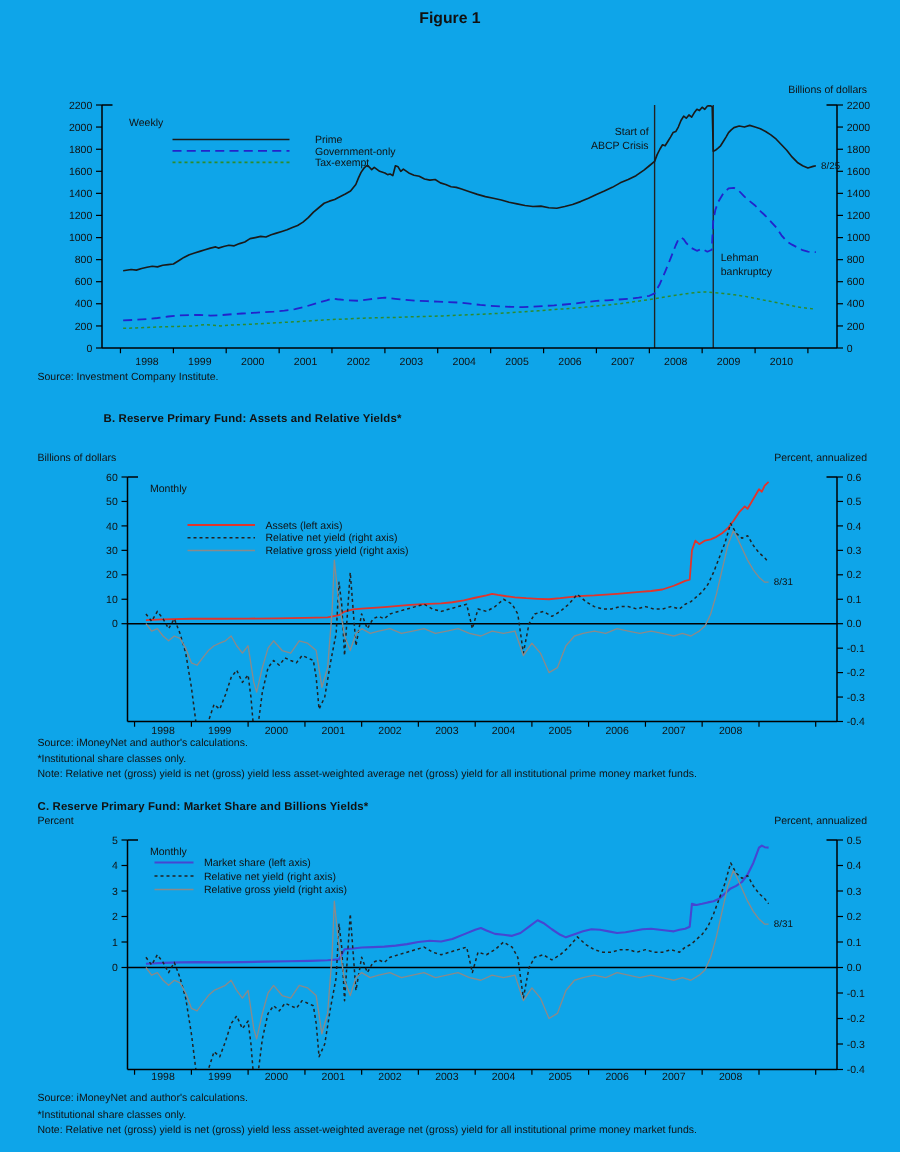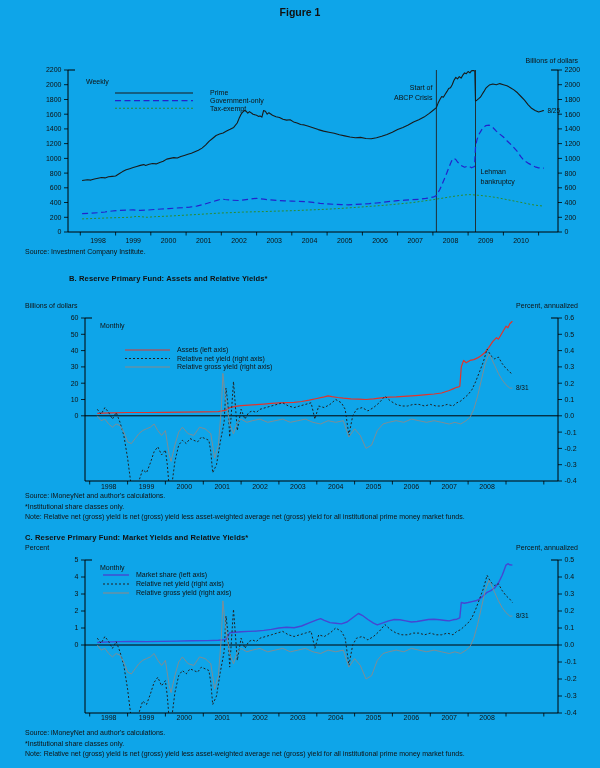--- a/index.html
+++ b/index.html
@@ -211,21 +211,21 @@
       <line x1="125" x2="170" y1="46.5" y2="46.5" stroke="#222222" stroke-width="1.1" stroke-dasharray="2,2"></line>
       <text x="177" y="48.9" font-size="7">Relative net yield (right axis)</text>
       <line x1="125" x2="170" y1="55" y2="55" stroke="#8a8a8a" stroke-width="1.1"></line>
       <text x="177" y="57.4" font-size="7">Relative gross yield (right axis)</text>
       <text x="515.9" y="78.1" font-size="6.5">8/31</text>
     </svg>
   <div class="abs src" style="left:25px;top:492px;">Source: iMoneyNet and author's calculations.</div>
   <div class="abs src" style="left:25px;top:503px;">*Institutional share classes only.</div>
   <div class="abs src" style="left:25px;top:513px;">Note: Relative net (gross) yield is net (gross) yield less asset-weighted average net (gross) yield for all institutional prime money market funds.</div>
 
-  <div class="abs panel-title" style="left:25px;top:533px;">C. Reserve Primary Fund: Market Yields and Relative Yields*</div>
+  <div class="abs panel-title" style="left:25px;top:533px;">C. Reserve Primary Fund: Market Share and Billions Yields*</div>
   <div class="abs unit" style="left:25px;top:544px;">Percent</div>
   <div class="abs unit unit-r" style="left:420px;top:544px;">Percent, annualized</div>
   <svg id="svg-c" style="top:554px;" width="600" height="174">
       <defs>
         <clipPath id="clip-c">
           <rect x="85" y="6" width="473" height="153"></rect>
         </clipPath>
       </defs>
       <line x1="85" x2="558" y1="91.0" y2="91.0" stroke="#000" stroke-width="1"></line>
       <polyline points="97.3,88.5 108.7,87.9 120.0,87.6 131.4,87.4 146.5,87.6 161.6,87.4 176.8,87.1 191.9,86.8 207.0,86.6 218.4,86.2 226.0,85.6 229.7,78.8 235.4,78.3 241.1,77.7 248.7,77.4 256.2,77.1 263.8,76.4 271.4,75.4 278.9,74.0 286.5,73.2 294.1,73.7 301.6,72.0 309.2,68.9 316.8,65.8 320.6,64.7 324.3,66.3 330.0,68.6 335.7,69.2 341.4,69.9 347.0,68.0 352.7,63.8 358.4,59.5 362.2,61.3 367.9,65.5 373.5,69.2 377.3,70.9 383.0,68.9 388.7,66.9 394.3,65.5 400.0,65.8 405.7,66.9 411.4,68.0 417.0,67.5 422.7,66.5 428.4,65.5 434.1,65.2 439.8,65.8 445.4,66.5 449.2,66.9 453.0,65.8 456.8,65.2 459.8,63.8 461.3,48.5 464.3,49.3 468.1,48.5 471.9,47.6 475.7,46.8 479.5,45.1 483.3,41.7 487.1,38.3 490.8,36.6 494.6,34.0 498.4,29.0 502.2,21.3 504.1,16.2 506.0,11.1 507.9,9.7 509.8,10.8 512.4,11.1" fill="none" stroke="#4646d2" stroke-width="1.4" clip-path="url(#clip-c)" stroke-linejoin="round"></polyline>

